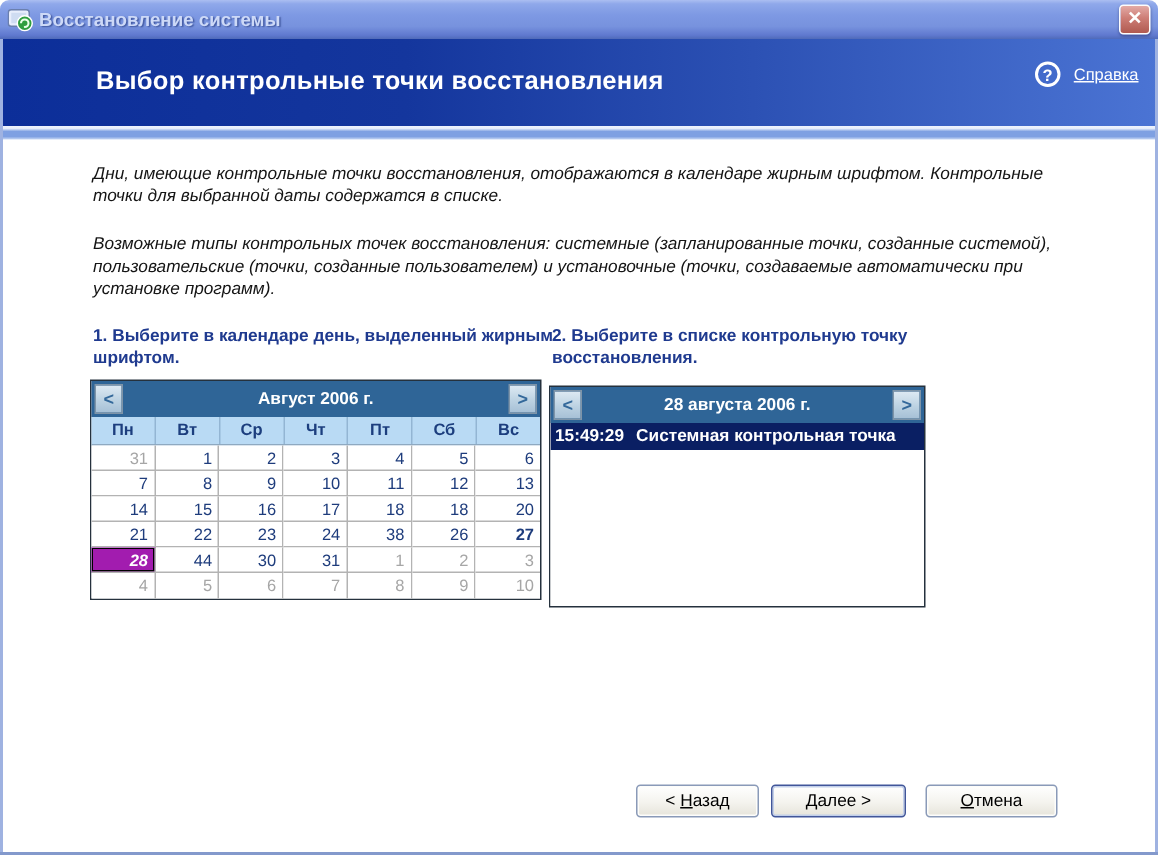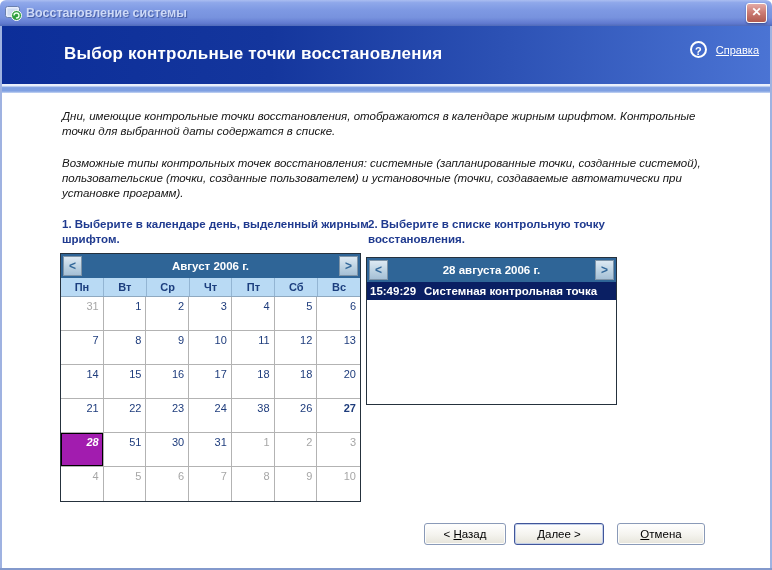--- a/index.html
+++ b/index.html
@@ -65,21 +65,21 @@
     background:linear-gradient(180deg,#dde9f3 0%,#bcd2e2 55%,#a6c0d6 100%);
     border:1px solid #7e94a8;color:#33689a;font-size:12px;font-weight:bold;
     display:flex;align-items:center;justify-content:center;
   }
   .panel-title{flex:1;color:#fff;font-size:11.5px;font-weight:bold;display:flex;align-items:center;justify-content:center;}
   .cal-days{display:flex;background:#b9daf4;border-bottom:1px solid #8fa9c0;}
   .cal-dh{flex:1;height:18px;line-height:18px;text-align:center;font-size:11px;font-weight:bold;color:#1c3e7e;border-right:1px solid #93b5d3;}
   .cal-dh:last-child{border-right:none;}
   .cal-grid{display:grid;grid-template-columns:repeat(7,1fr);}
   .cal-cell{
-    height:34px;line-height:18px;background:#fff;
+    height:17px;line-height:18px;background:#fff;
     border-right:1px solid #b3b3b3;border-bottom:1px solid #b3b3b3;
     font-size:11px;color:#1e3c7c;text-align:right;padding-right:4px;cursor:default;
   }
   .cal-grid .cal-cell:nth-child(7n){border-right:none;}
   .cal-grid .cal-cell:nth-last-child(-n+7){border-bottom:none;}
   .cal-cell.muted{color:#a6a6a6;}
   .cal-cell.boldday{font-weight:bold;}
   .cal-cell.selected{background:#a21caf;color:#fff;font-weight:bold;box-shadow:inset 0 0 0 1px #000;font-style:italic;}
   
   .restore-list{position:absolute;left:366px;top:164px;width:251px;height:148px;border:1px solid #25313d;background:#fff;z-index:2;display:flex;flex-direction:column;}
@@ -198,21 +198,21 @@
           <div class="cal-cell">18</div>
           <div class="cal-cell">20</div>
           <div class="cal-cell">21</div>
           <div class="cal-cell">22</div>
           <div class="cal-cell">23</div>
           <div class="cal-cell">24</div>
           <div class="cal-cell">38</div>
           <div class="cal-cell">26</div>
           <div class="cal-cell boldday">27</div>
           <div class="cal-cell selected">28</div>
-          <div class="cal-cell">51</div>
+          <div class="cal-cell">44</div>
           <div class="cal-cell">30</div>
           <div class="cal-cell">31</div>
           <div class="cal-cell muted">1</div>
           <div class="cal-cell muted">2</div>
           <div class="cal-cell muted">3</div>
           <div class="cal-cell muted">4</div>
           <div class="cal-cell muted">5</div>
           <div class="cal-cell muted">6</div>
           <div class="cal-cell muted">7</div>
           <div class="cal-cell muted">8</div>

